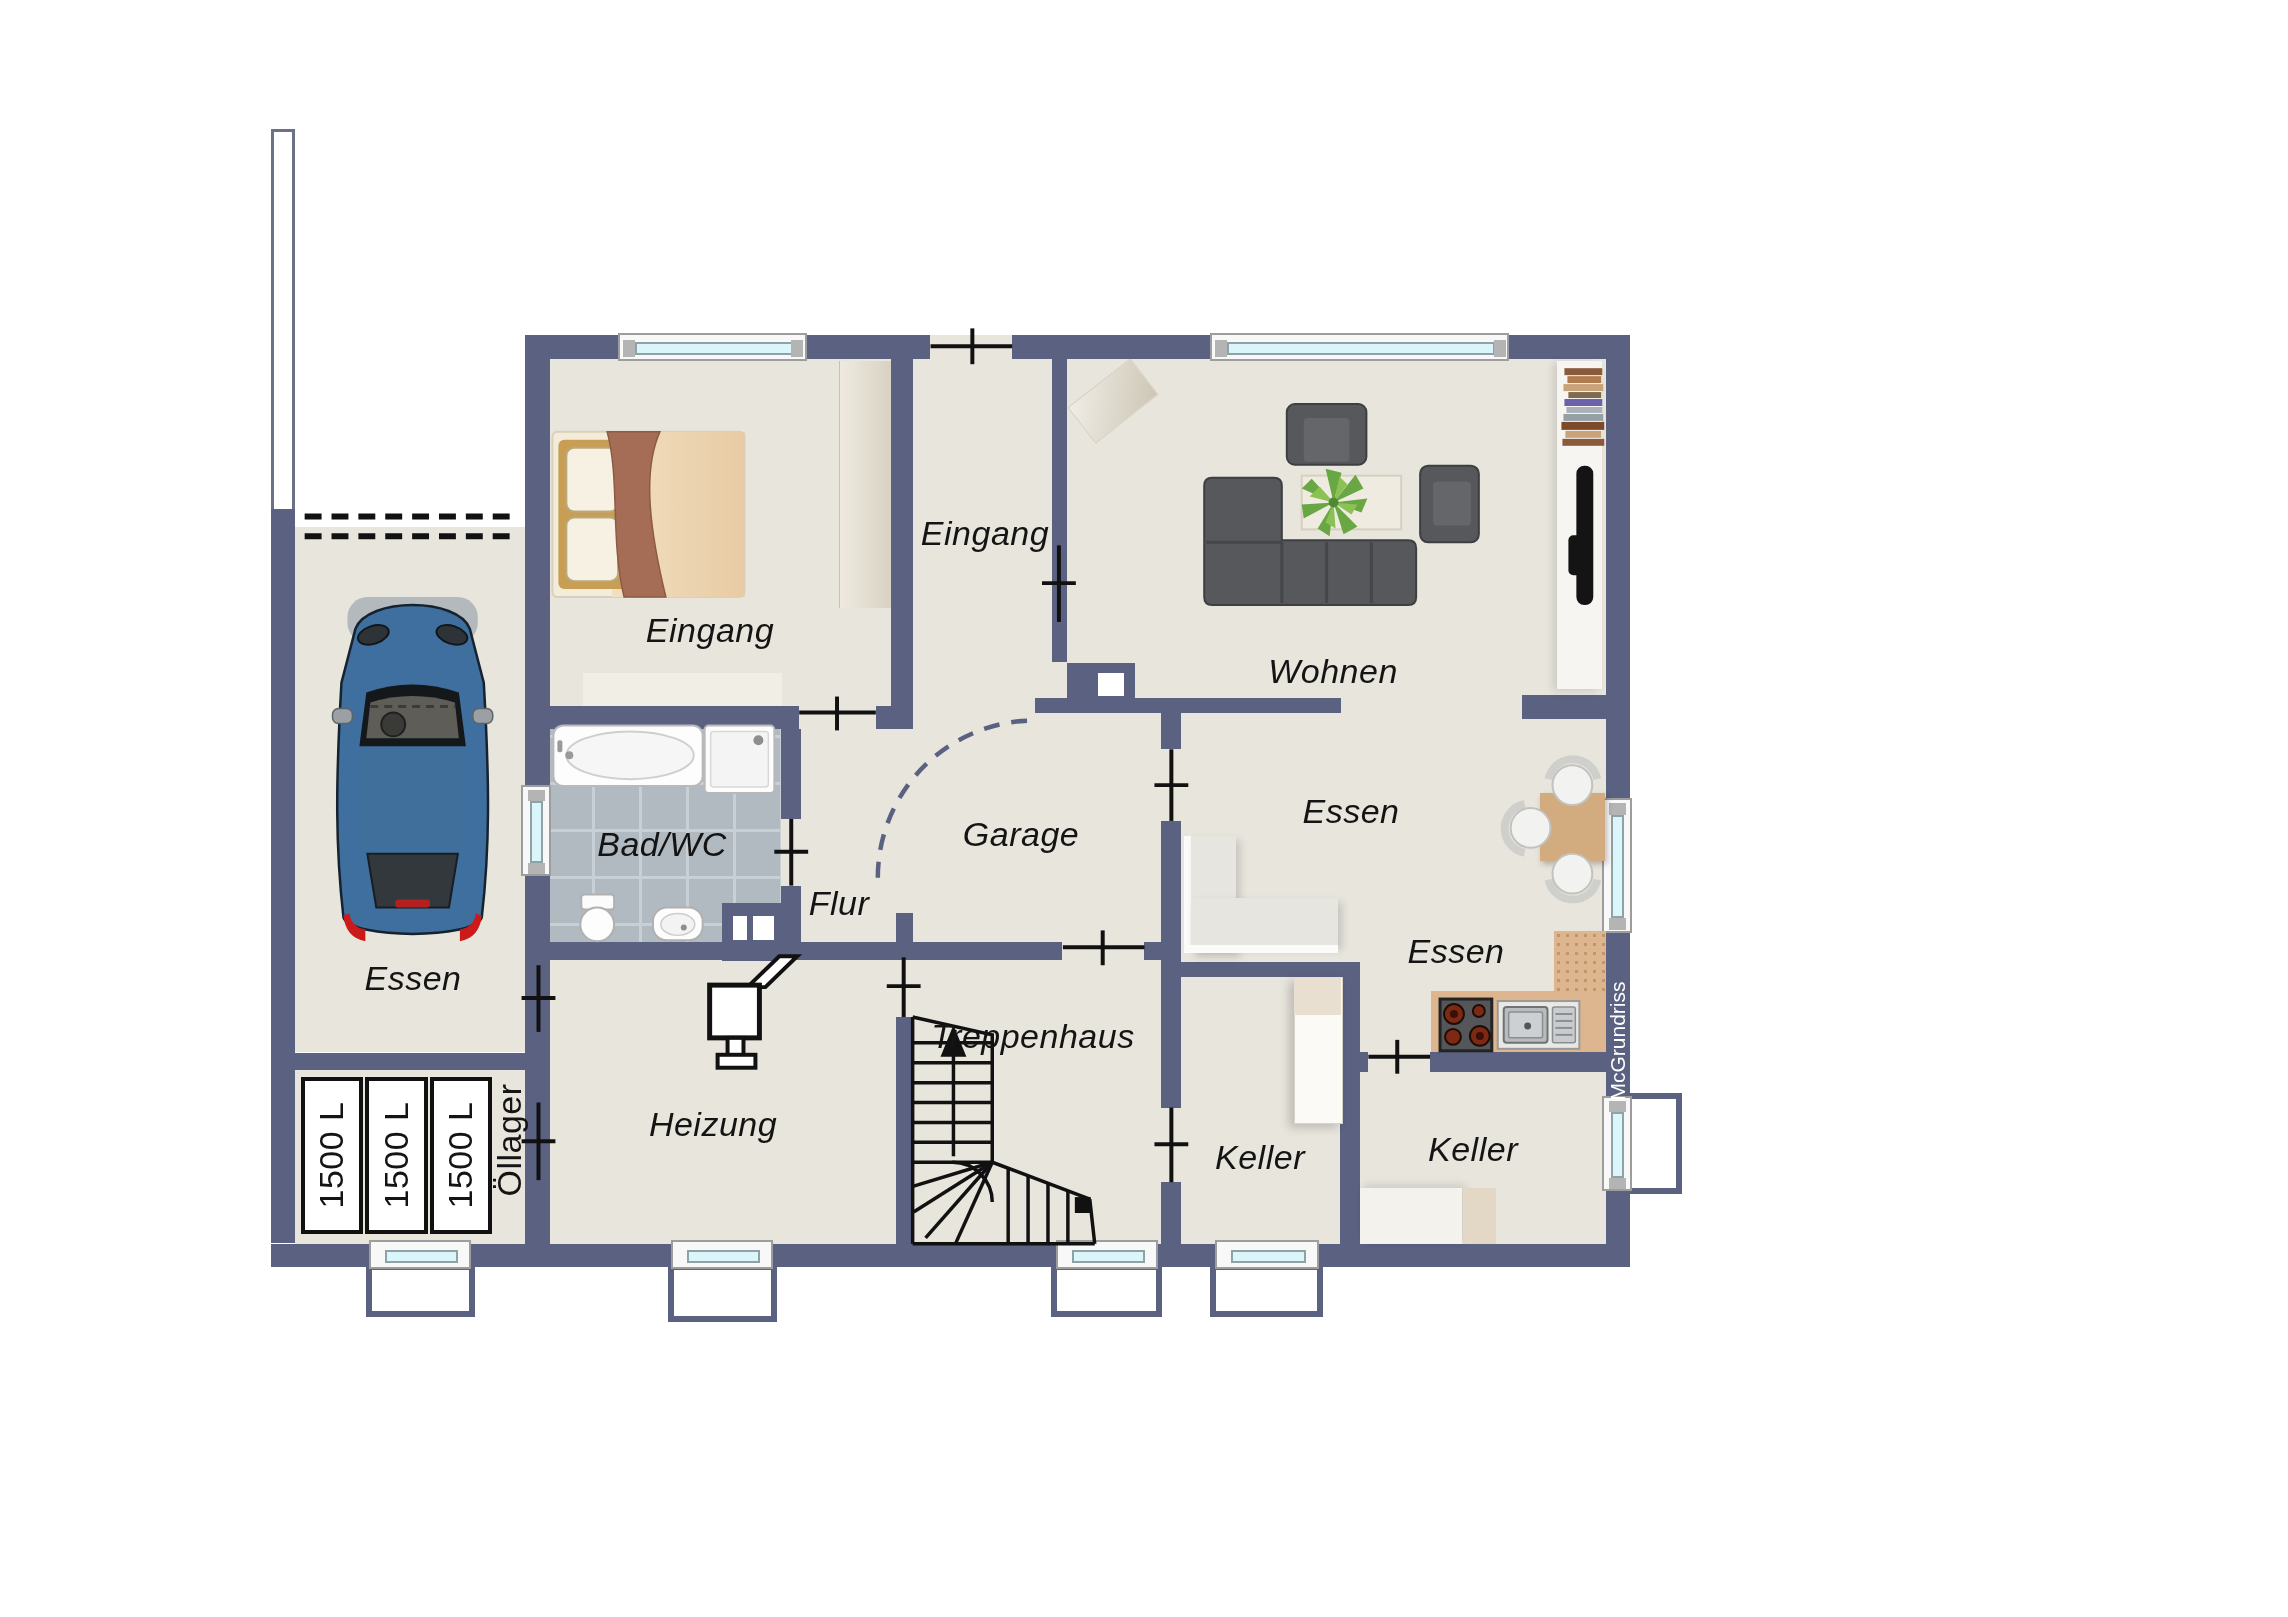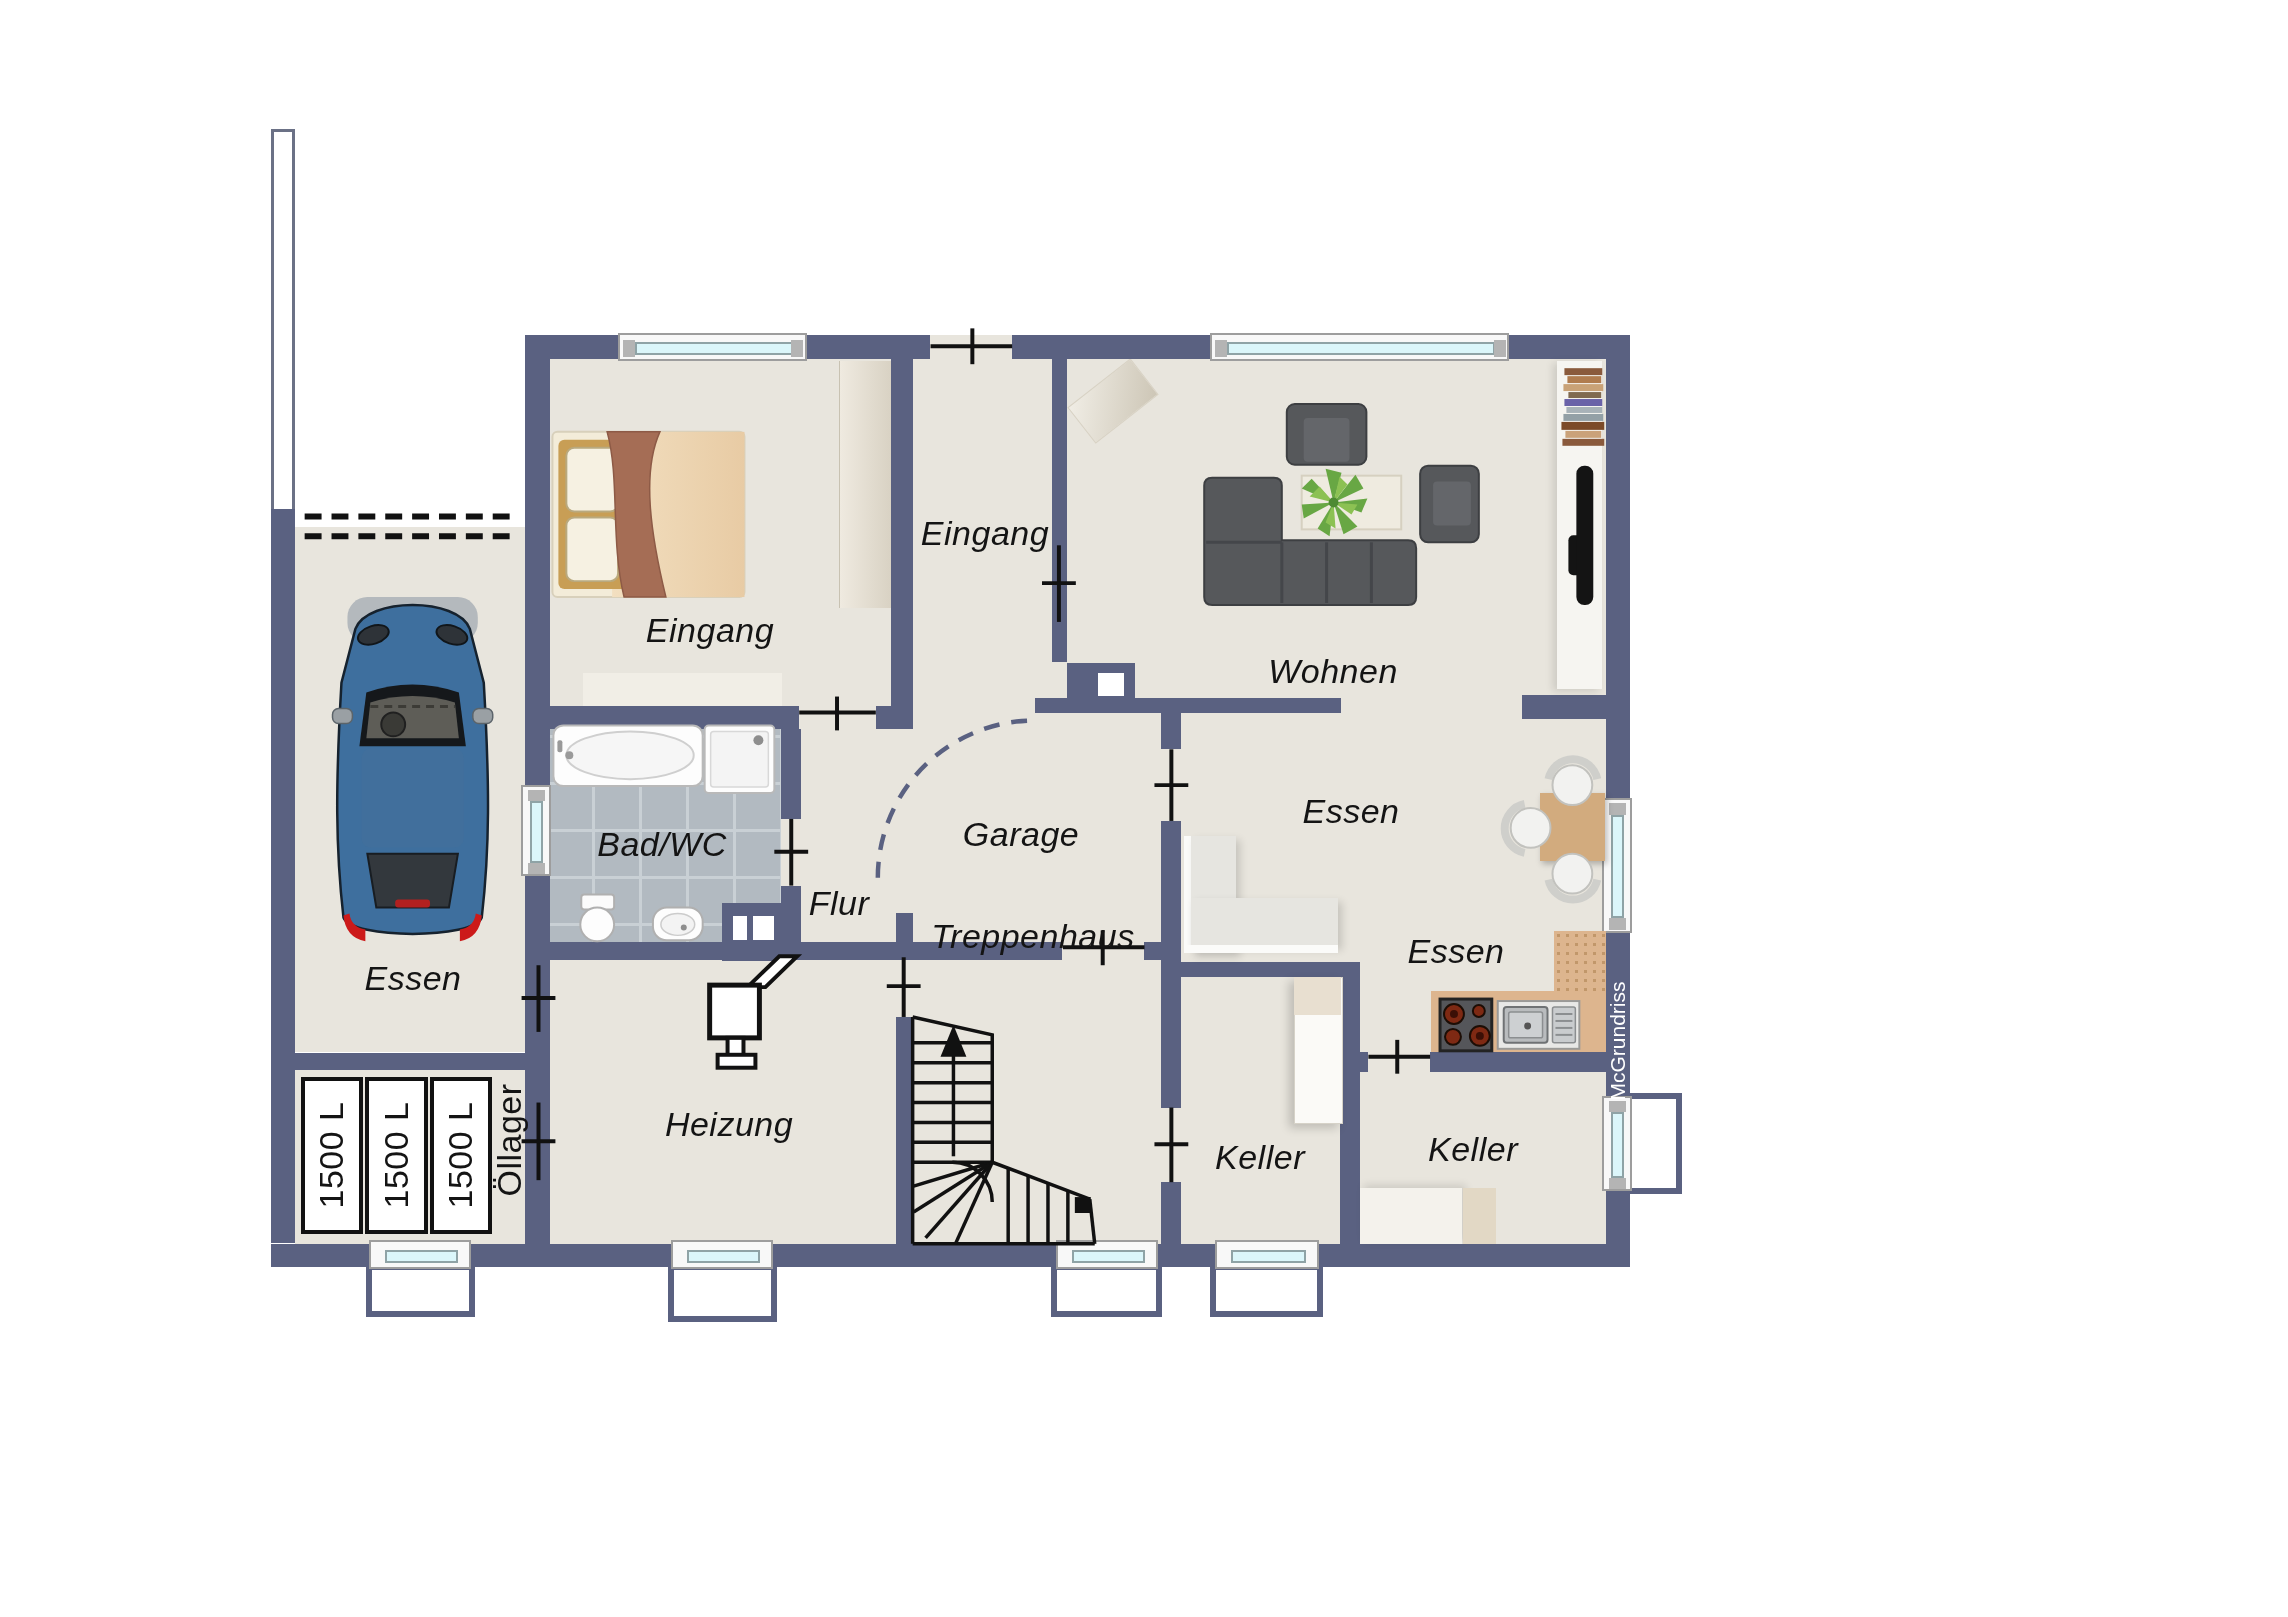--- a/index.html
+++ b/index.html
@@ -393,22 +393,22 @@
 
   <div class="lbl" style="left:413px;top:978px;">Essen</div>
   <div class="lbl" style="left:710px;top:630px;">Eingang</div>
   <div class="lbl" style="left:985px;top:533px;">Eingang</div>
   <div class="lbl" style="left:1333px;top:671px;">Wohnen</div>
   <div class="lbl" style="left:662px;top:844px;">Bad/WC</div>
   <div class="lbl" style="left:839px;top:903px;">Flur</div>
   <div class="lbl" style="left:1021px;top:834px;">Garage</div>
   <div class="lbl" style="left:1351px;top:811px;">Essen</div>
   <div class="lbl" style="left:1456px;top:951px;">Essen</div>
-  <div class="lbl" style="left:713px;top:1124px;margin-left:16px;">Heizung</div>
-  <div class="lbl" style="left:1033px;top:936px;">Treppenhaus</div>
+  <div class="lbl" style="left:713px;top:1124px;">Heizung</div>
+  <div class="lbl" style="left:1033px;top:1036px;">Treppenhaus</div>
   <div class="lbl" style="left:1260px;top:1157px;">Keller</div>
   <div class="lbl" style="left:1473px;top:1149px;">Keller</div>
   <div class="lblr" style="left:509px;top:1140px;">Öllager</div>
   <div class="lblr" style="left:331px;top:1155px;">1500 L</div>
   <div class="lblr" style="left:396px;top:1155px;">1500 L</div>
   <div class="lblr" style="left:460px;top:1155px;">1500 L</div>
   <div class="watermark" style="left:1618px;top:1041px;">McGrundriss</div>
 
 </div>
 

